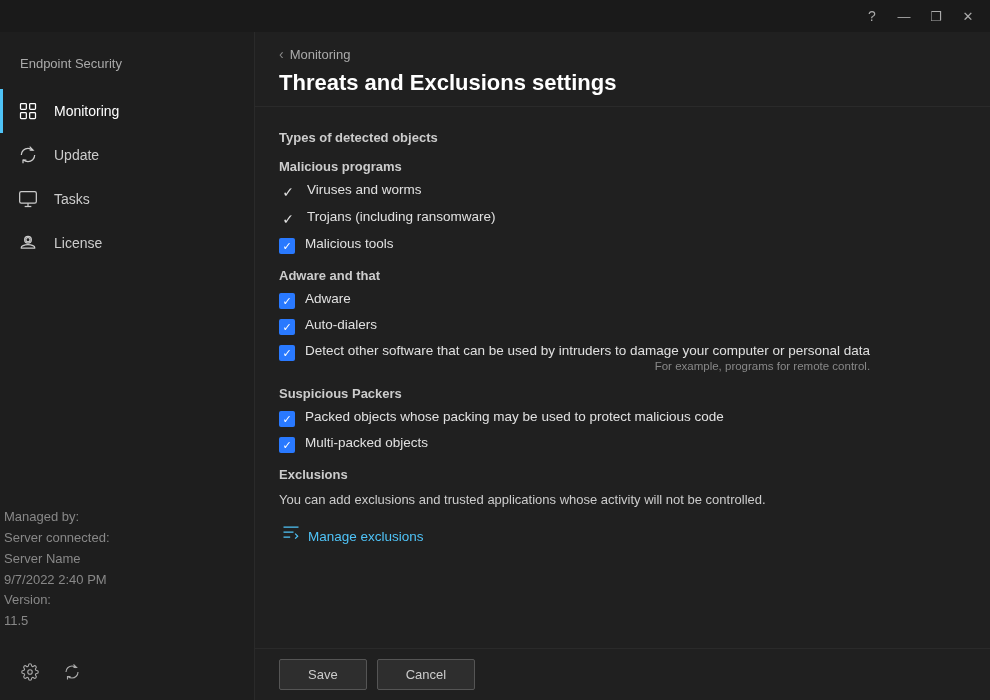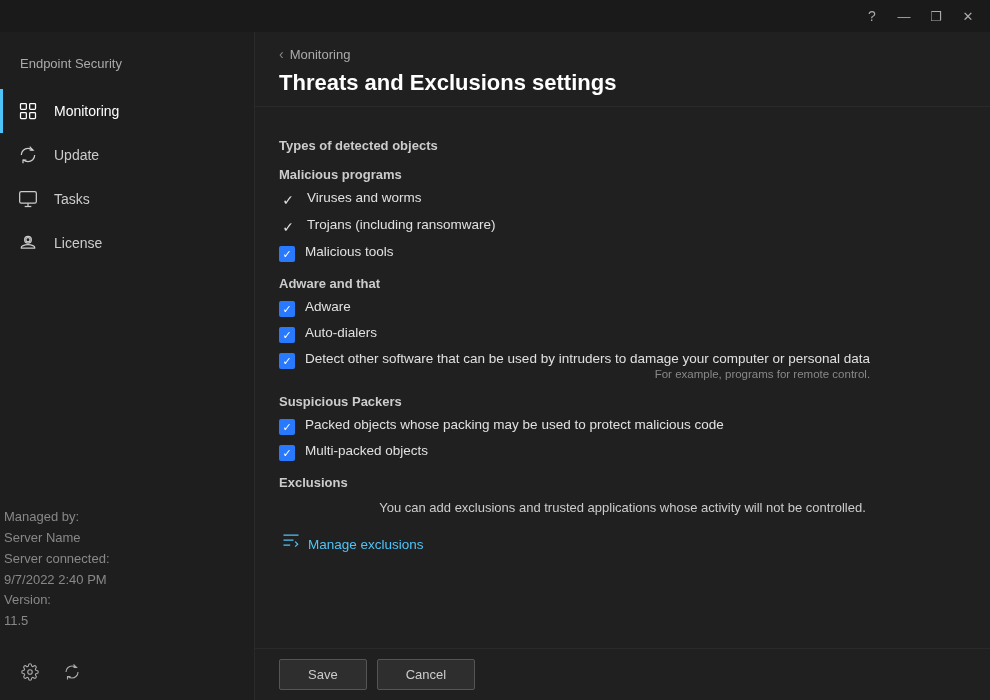--- a/index.html
+++ b/index.html
@@ -185,21 +185,21 @@
     .content-body::-webkit-scrollbar-track { background: #1a1a1a; }
     .content-body::-webkit-scrollbar-thumb { background: #444; border-radius: 3px; }
 
     .section-heading {
       font-size: 13px;
       font-weight: 600;
       color: #ccc;
       margin-bottom: 10px;
       margin-top: 14px;
     }
-    .section-heading:first-child { margin-top: 15px; }
+    .section-heading:first-child { margin-top: 7px; }
 
     .subsection-heading {
       font-size: 13px;
       font-weight: 600;
       color: #ccc;
       margin: 14px 0 8px 0;
     }
 
     .check-item {
       display: flex;
@@ -252,21 +252,20 @@
       color: #fff;
       font-size: 11px;
       line-height: 1;
     }
 
     .exclusions-desc {
       font-size: 13px;
       color: #ccc;
       margin-bottom: 10px;
       line-height: 1.5;
-      text-align: center;
     }
 
     .manage-link {
       display: flex;
       align-items: flex-end;
       gap: 5px;
       color: #4fc3f7;
       font-size: 13.5px;
       cursor: pointer;
       text-decoration: none;
@@ -366,22 +365,22 @@
             <circle cx="12" cy="8" r="4"></circle>
             <path d="M12 14c-5 0-8 2-8 3v1h16v-1c0-1-3-3-8-3z"></path>
             <circle cx="12" cy="8" r="2.5"></circle>
           </svg>
       </span>
       <span>License</span>
     </div>
 
     <div class="sidebar-footer">
       <div>Managed by:</div>
+      <div>Server connected:</div>
       <div>Server Name</div>
-      <div>Server connected:</div>
       <div>9/7/2022 2:40 PM</div>
       <div>Version:</div>
       <div>11.5</div>
     </div>
 
     <div class="sidebar-bottom-icons">
       <div class="bottom-icon">
         <svg viewBox="0 0 24 24">
           <circle cx="12" cy="12" r="3"></circle>
           <path d="M19.4 15a1.65 1.65 0 0 0 .33 1.82l.06.06a2 2 0 0 1-2.83 2.83l-.06-.06a1.65 1.65 0 0 0-1.82-.33 1.65 1.65 0 0 0-1 1.51V21a2 2 0 0 1-4 0v-.09A1.65 1.65 0 0 0 9 19.4a1.65 1.65 0 0 0-1.82.33l-.06.06a2 2 0 0 1-2.83-2.83l.06-.06A1.65 1.65 0 0 0 4.68 15a1.65 1.65 0 0 0-1.51-1H3a2 2 0 0 1 0-4h.09A1.65 1.65 0 0 0 4.6 9a1.65 1.65 0 0 0-.33-1.82l-.06-.06a2 2 0 0 1 2.83-2.83l.06.06A1.65 1.65 0 0 0 9 4.68a1.65 1.65 0 0 0 1-1.51V3a2 2 0 0 1 4 0v.09a1.65 1.65 0 0 0 1 1.51 1.65 1.65 0 0 0 1.82-.33l.06-.06a2 2 0 0 1 2.83 2.83l-.06.06A1.65 1.65 0 0 0 19.4 9a1.65 1.65 0 0 0 1.51 1H21a2 2 0 0 1 0 4h-.09a1.65 1.65 0 0 0-1.51 1z"></path>

